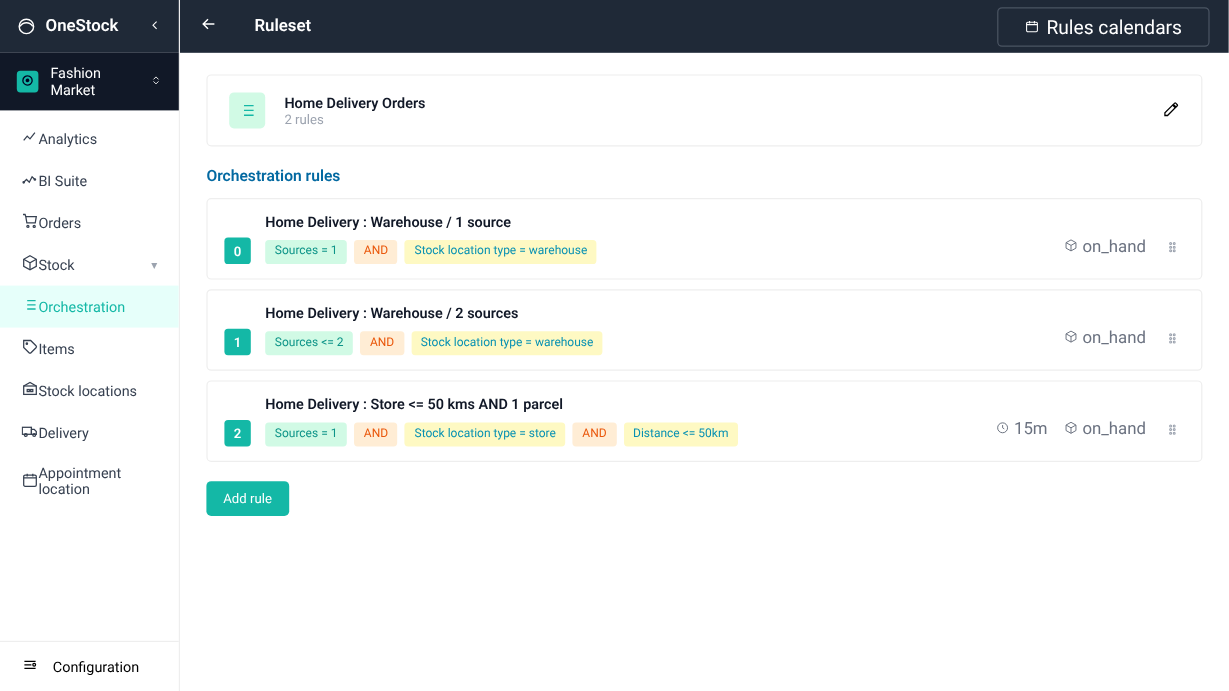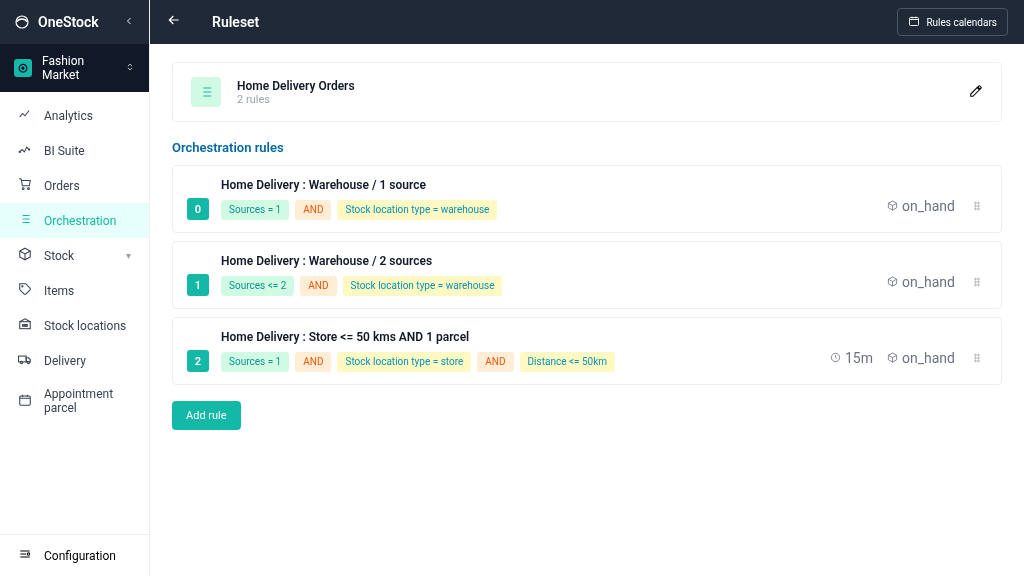--- a/index.html
+++ b/index.html
@@ -9,31 +9,31 @@
   .sidebar-top { background: #1f2937; color: #fff; display: flex; align-items: center; padding: 0 14px; height: 44px; gap: 8px; }
   .logo-icon { display:inline-flex; align-items:center; justify-content:center; }
   .brand { font-weight: 600; font-size: 14px; flex: 1; }
   .collapse { color: #fff; font-size: 12px; cursor: pointer; }
   .sidebar-account { background: #111827; color: #fff; display: flex; align-items: center; padding: 10px 14px; gap: 10px; font-size: 12px; }
   .acct-badge { width: 18px; height: 18px; background: #14b8a6; border-radius: 3px; display:flex; align-items:center; justify-content:center; }
   .acct-badge span { font-size:10px; color:#002; font-weight:700; }
   .acct-name { flex: 1; }
   .acct-caret { font-size: 10px; cursor:pointer; }
   .nav { flex: 1; padding: 6px 0; overflow-y: auto; }
-  .nav-item { display: flex; align-items: center; gap: 12px; padding: 9px 18px; font-size: 12px; color: #374151; cursor: pointer; }
+  .nav-item { display: flex; align-items: center; padding: 9px 18px; font-size: 12px; color: #374151; cursor: pointer; }
   .nav-item svg { width: 14px; height: 14px; flex-shrink: 0; }
   .nav-item.active { background: #e6fffa; color: #14b8a6; }
   .nav-item .caret { margin-left: auto; font-size: 10px; color: #9ca3af; }
   .config-row { border-top: 1px solid #eee; padding: 12px 18px; display: flex; align-items: center; gap: 12px; font-size: 12px; color: #000000; cursor: pointer; }
 
   .main { flex: 1; display: flex; flex-direction: column; background: #fff; }
   .topbar { background: #1f2937; color: #fff; height: 44px; display: flex; align-items: center; padding: 0 16px; gap: 30px; }
   .back { cursor: pointer; }
   .page-title { font-weight: 600; font-size: 14px; flex: 1; }
-  .rules-cal-btn { border: 1px solid #4b5563; background: transparent; color: #fff; padding: 6px 10px; border-radius: 4px; font-size: 10px; display: flex; align-items: center; gap: 6px; cursor: pointer; }
+  .rules-cal-btn { border: 1px solid #4b5563; background: transparent; color: #fff; padding: 6px 22px; border-radius: 4px; font-size: 16px; display: flex; align-items: center; gap: 6px; cursor: pointer; }
 
   .content { flex: 1; padding: 18px 22px; overflow-y: auto; }
   .ruleset-card { border: 1px solid #eee; border-radius: 4px; padding: 14px 18px; display: flex; align-items: center; gap: 16px; margin-bottom: 18px; }
   .ruleset-icon { width: 30px; height: 30px; background: #d1fae5; color: #14b8a6; border-radius: 4px; display: flex; align-items: center; justify-content: center; }
   .ruleset-title { font-weight: 600; font-size: 12px; color: #111827; }
   .ruleset-sub { font-size: 11px; color: #9ca3af; }
   .edit-btn { margin-left: auto; cursor: pointer; }
 
   .section-title { font-size: 13px; font-weight: 600; color: #0369a1; margin-bottom: 10px; }
   .rule { border: 1px solid #eee; border-radius: 4px; padding: 12px 14px; margin-bottom: 8px; }
@@ -101,33 +101,33 @@
         </div>
         <div class="nav-item">
           <span><svg viewBox="0 0 24 24" width="14" height="14">
               <path d="M6 6h15l-1.5 9h-12z"></path>
               <circle cx="9" cy="20" r="1.5"></circle>
               <circle cx="18" cy="20" r="1.5"></circle>
               <path d="M6 6L5 3H2"></path>
             </svg></span>
           <span>Orders</span>
         </div>
-        <div class="nav-item active">
-          <span><svg viewBox="0 0 24 24" width="14" height="14">
-              <path d="M8 6h12M8 12h12M8 18h12M4 6h.01M4 12h.01M4 18h.01"></path>
-            </svg></span>
-          <span>Orchestration</span>
-        </div>
         <div class="nav-item">
           <span><svg viewBox="0 0 24 24" width="14" height="14">
               <path d="M12 2l9 5v10l-9 5-9-5V7z"></path>
               <path d="M3 7l9 5 9-5M12 12v10"></path>
             </svg></span>
           <span>Stock</span>
           <span class="caret">▾</span>
+        </div>
+        <div class="nav-item active">
+          <span><svg viewBox="0 0 24 24" width="14" height="14">
+              <path d="M8 6h12M8 12h12M8 18h12M4 6h.01M4 12h.01M4 18h.01"></path>
+            </svg></span>
+          <span>Orchestration</span>
         </div>
         <div class="nav-item">
           <span><svg viewBox="0 0 24 24" width="14" height="14">
               <path d="M20.59 13.41l-7.17 7.17a2 2 0 0 1-2.83 0L3 13V3h10l7.59 7.59a2 2 0 0 1 0 2.82z"></path>
               <circle cx="7.5" cy="7.5" r="1"></circle>
             </svg></span>
           <span>Items</span>
         </div>
         <div class="nav-item">
           <span><svg viewBox="0 0 24 24" width="14" height="14">
@@ -145,21 +145,21 @@
               <circle cx="6" cy="18" r="2"></circle>
               <circle cx="18" cy="18" r="2"></circle>
             </svg></span>
           <span>Delivery</span>
         </div>
         <div class="nav-item">
           <span><svg viewBox="0 0 24 24" width="14" height="14">
               <rect x="3" y="5" width="18" height="16" rx="2"></rect>
               <path d="M3 9h18M8 3v4M16 3v4"></path>
             </svg></span>
-          <span>Appointment parcel</span>
+          <span>Appointment location</span>
         </div>
       </nav>
     <div class="config-row">
       <span>
         <svg width="14" height="14" viewBox="0 0 24 24">
             <path d="M4 7h16M4 12h10M4 17h16"></path>
             <circle cx="18" cy="12" r="2"></circle>
           </svg>
       </span>
       <span>Configuration</span>

